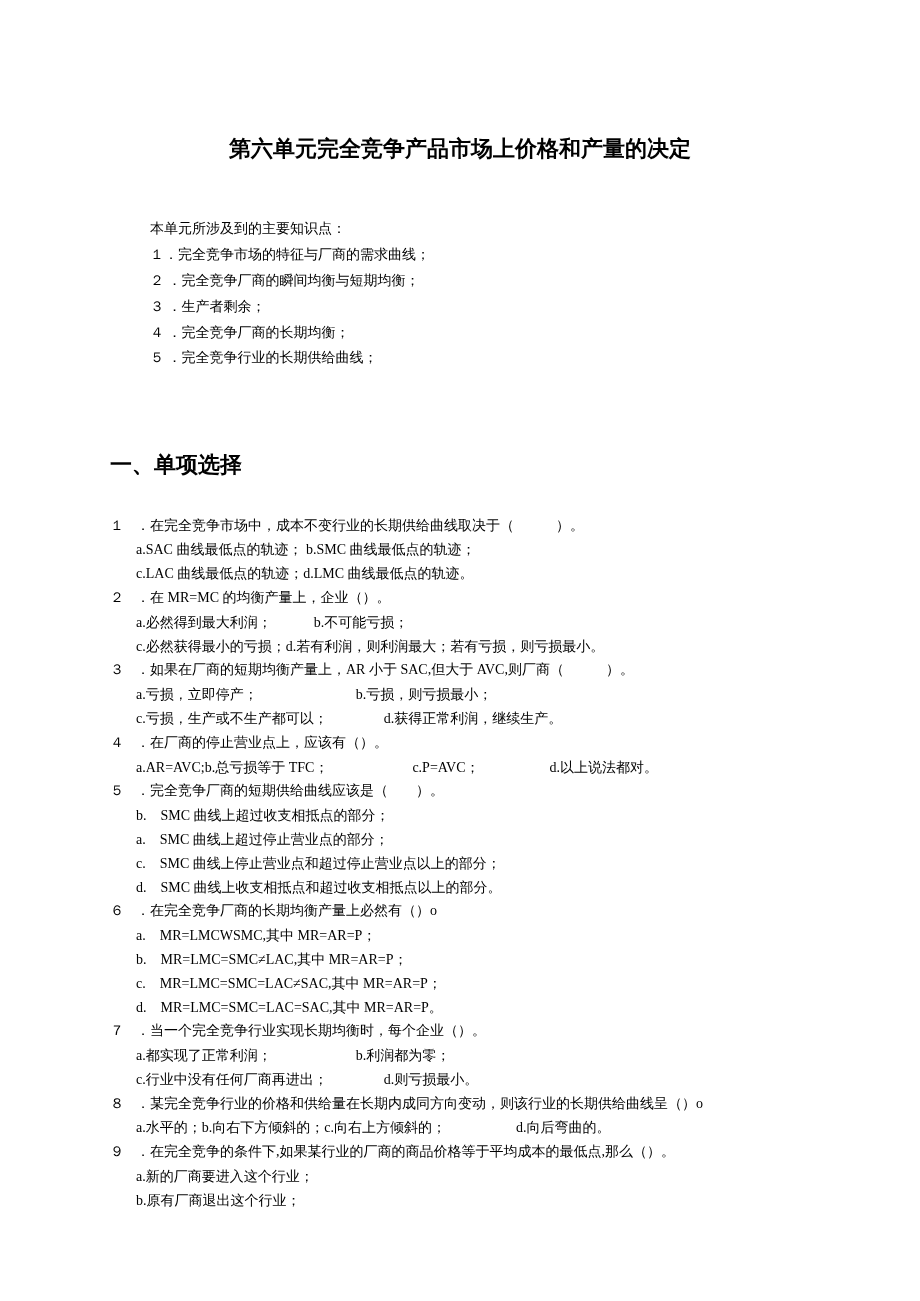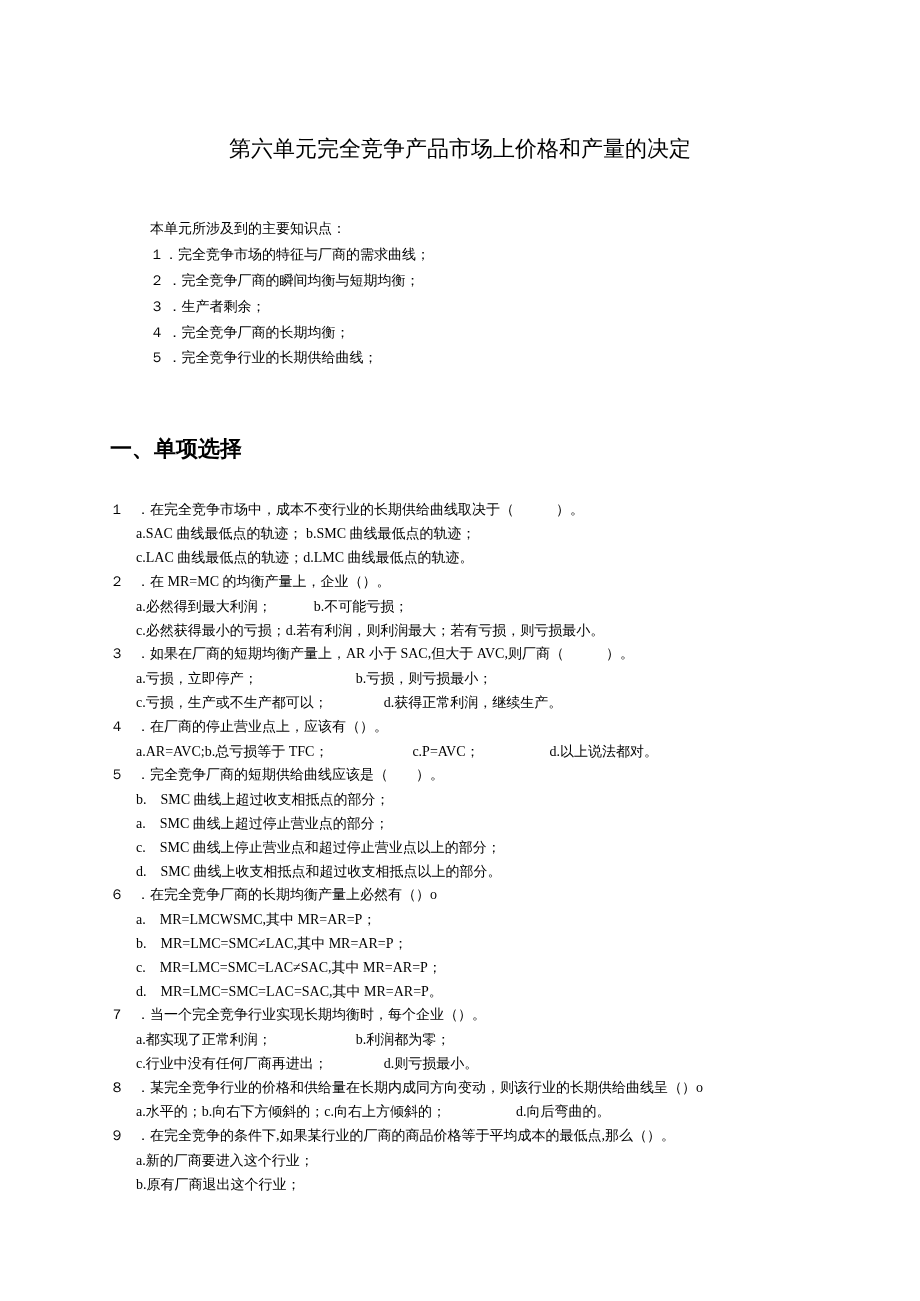--- a/index.html
+++ b/index.html
@@ -8,25 +8,25 @@
       background: #fff;
       width: 920px;
       padding: 130px 110px 60px 110px;
       color: #000;
       font-size: 14px;
       line-height: 1.7;
     }
     .title {
       font-family: "SimHei", "黑体", sans-serif;
       font-size: 22px;
-      font-weight: normal;
+      font-weight: bold;
       text-align: center;
       margin-bottom: 50px;
     }
-    .intro { padding-left: 40px; margin-bottom: 60px; }
+    .intro { padding-left: 40px; margin-bottom: 76px; }
     .intro p { margin-bottom: 2px; }
     .section-head {
       font-family: Liberation Serif, serif;
       font-size: 22px;
       font-weight: bold;
       margin-bottom: 30px;
     }
     .question { display: flex; margin-bottom: 1px; }
     .qnum { width: 26px; flex-shrink: 0; }
     .qbody { flex: 1; }

